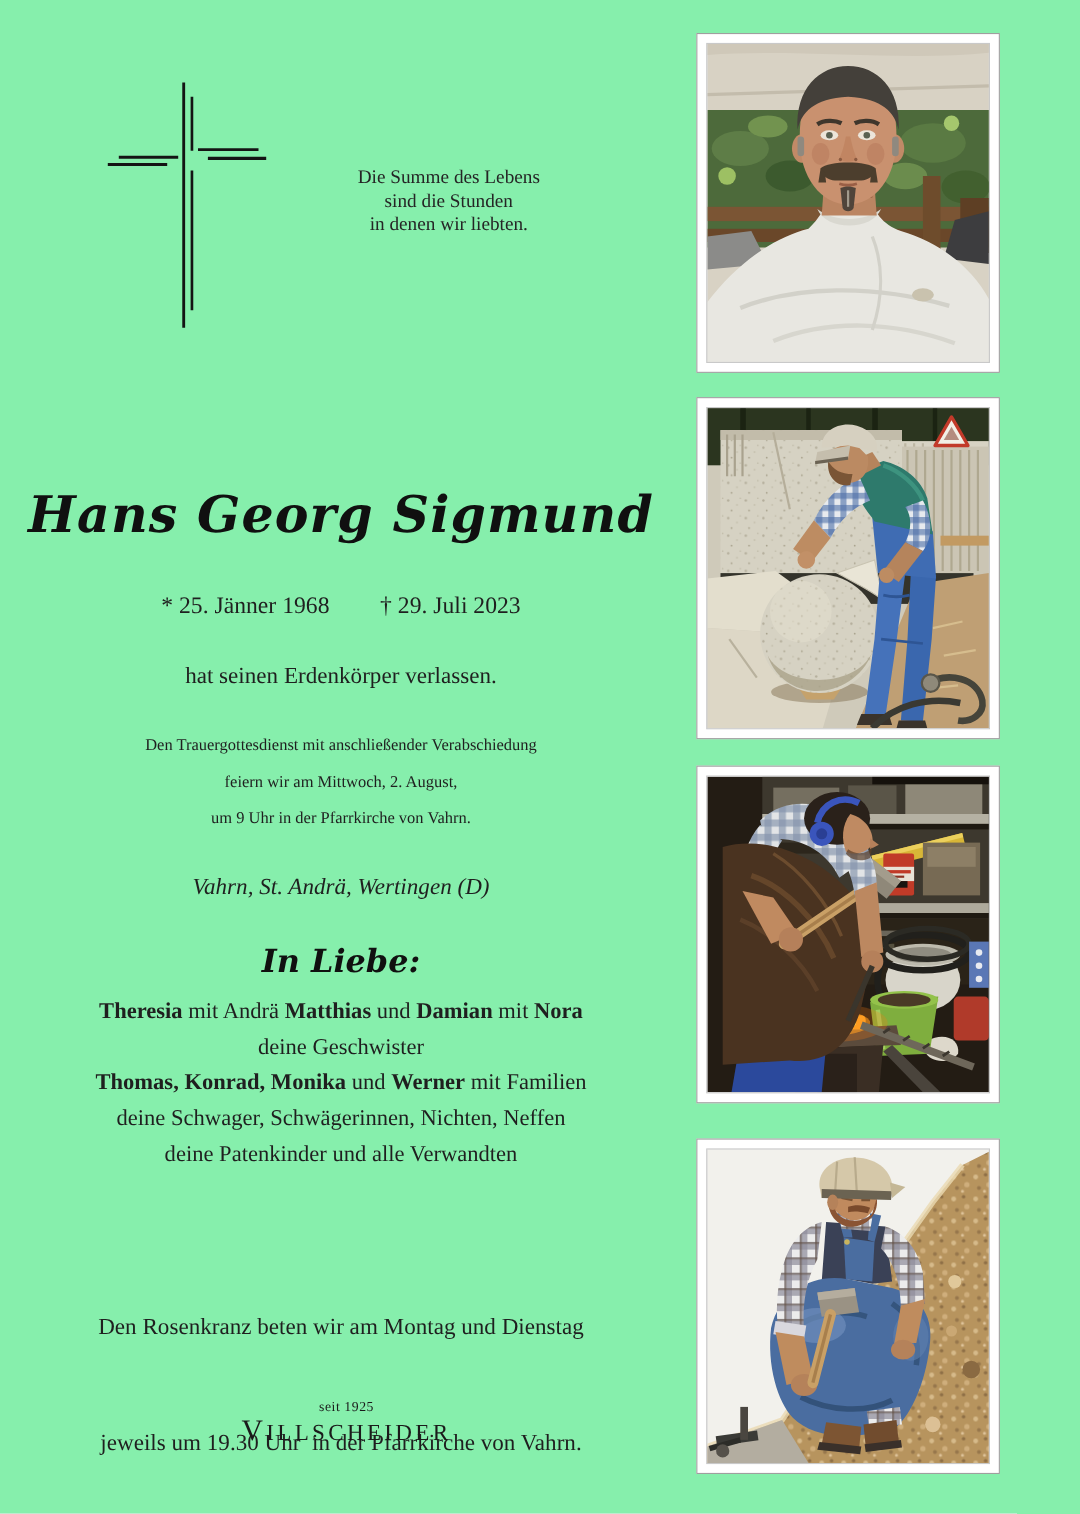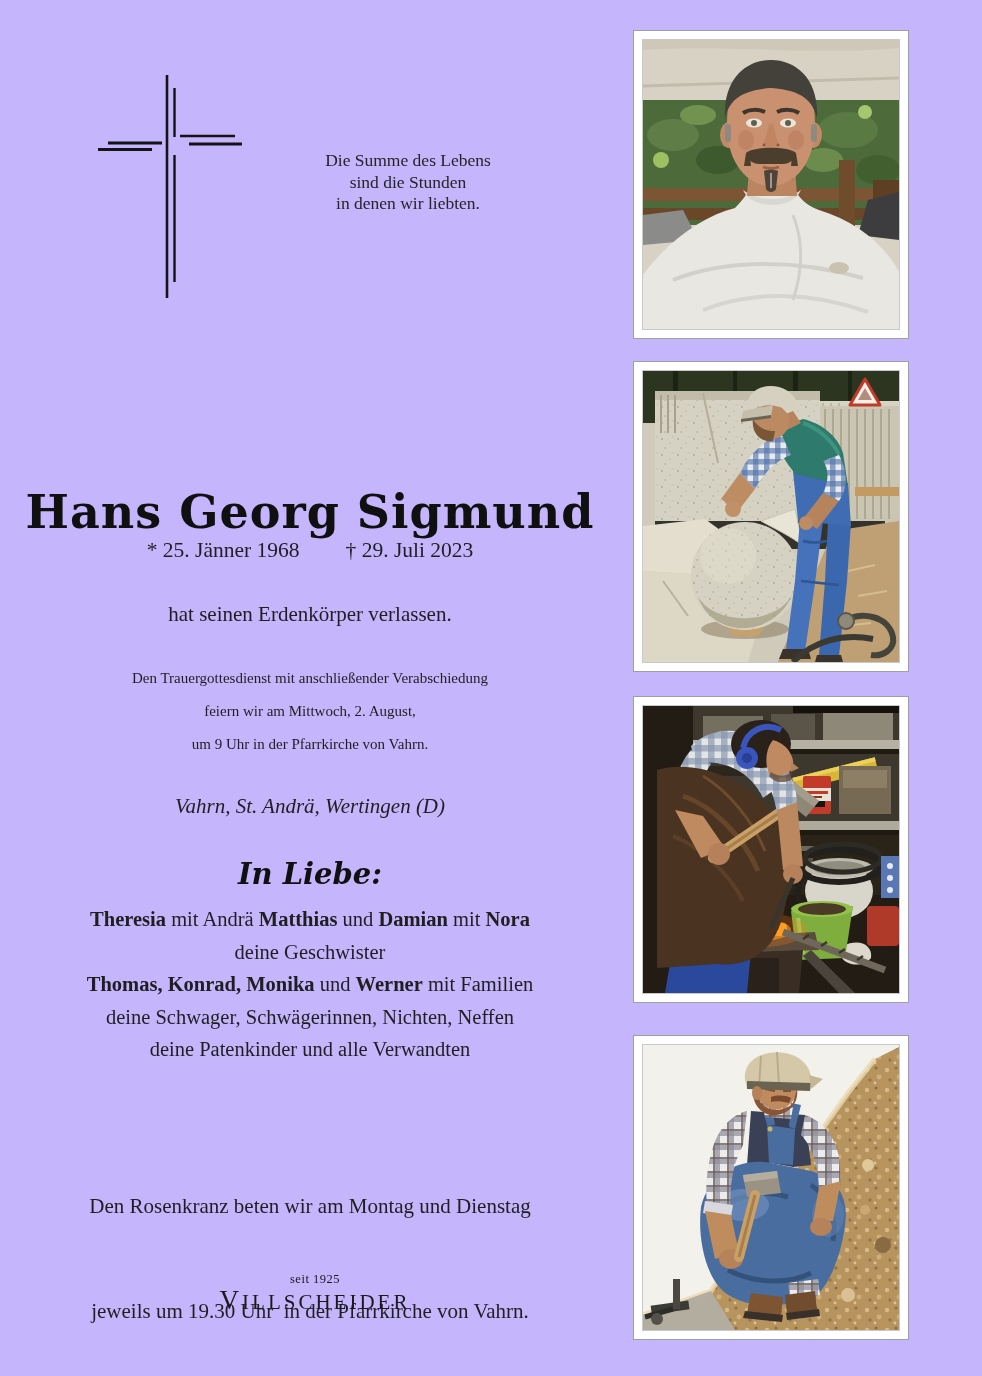--- a/index.html
+++ b/index.html
@@ -1,34 +1,34 @@
 <!DOCTYPE html>
 <html><head>
 <meta charset="utf-8">
 <style>
   html,body{margin:0;padding:0;background:#e8e8e8;}
   .page{
     position:relative;
     width:982px;height:1376px;
     margin:0 auto;
-    background:#c4b5fd;
+    background:#86efac;
     overflow:hidden;
     font-family:"Liberation Serif", serif;
     color:#1f1f1f;
   }
   .abs{position:absolute;}
   .ctr{text-align:center;}
   
   .quote{left:262px;top:150px;width:292px;font-size:17.5px;line-height:21.5px;color:#252525;}
   .intro{left:20px;top:386px;width:580px;font-size:21px;}
   .name{
     left:20px;top:441px;width:580px;
     font-family:"DejaVu Serif", serif;
-    font-weight:bold;
-    font-size:46px;letter-spacing:1px;color:#101010;margin-top:44px;
+    font-style:italic;font-weight:bold;
+    font-size:46px;letter-spacing:1px;color:#101010;
   }
   .dates{left:20px;top:538px;width:580px;font-size:21.5px;}
   .dates .gap{display:inline-block;width:46px;}
   .passing{left:20px;top:602px;width:580px;font-size:21px;}
   .service{left:20px;top:662px;width:580px;font-size:15px;line-height:33px;}
   .places{left:20px;top:794px;width:580px;font-size:21px;font-style:italic;}
   .inlove{
     left:20px;top:857px;width:580px;
     font-family:"DejaVu Serif", serif;
     font-style:italic;font-weight:bold;

